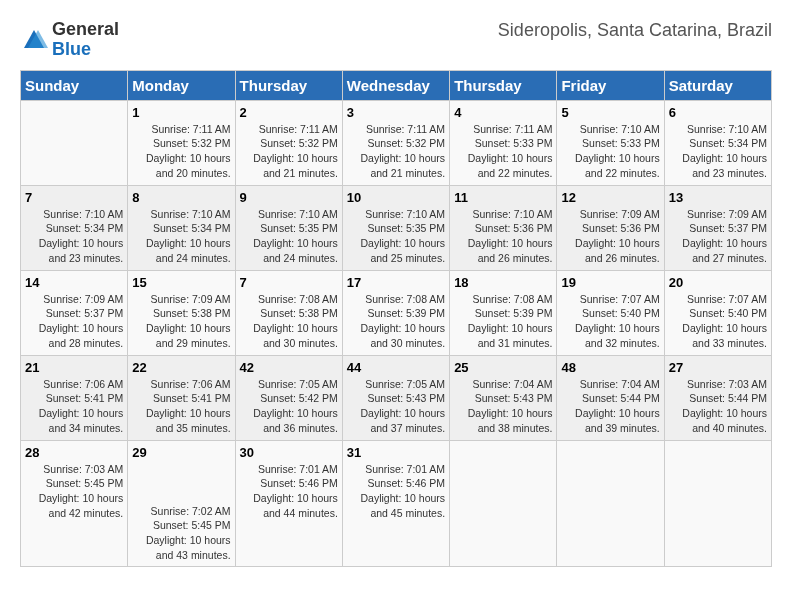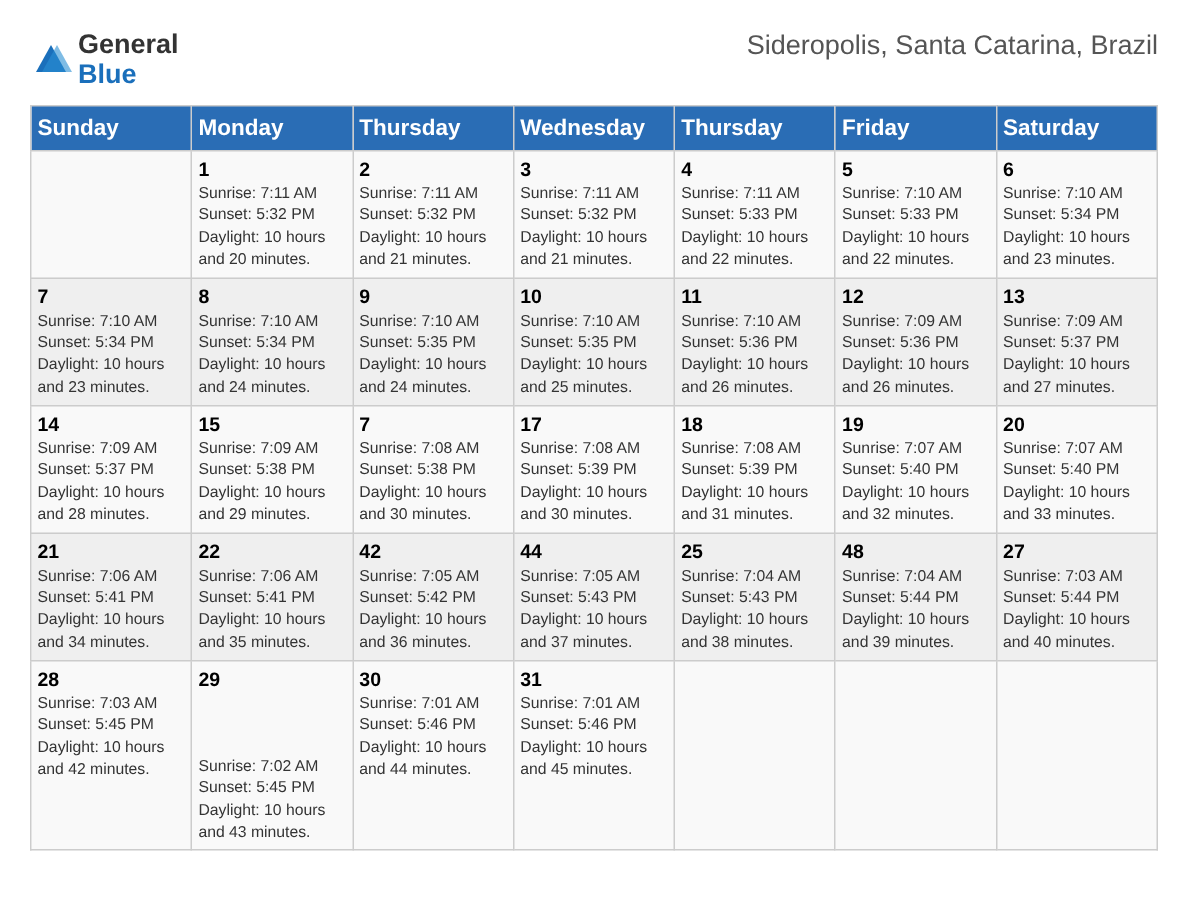--- a/index.html
+++ b/index.html
@@ -83,20 +83,21 @@
     .day-number {
       font-weight: bold;
       font-size: 13px;
       display: block;
       margin-bottom: 2px;
     }
     .day-info {
       font-size: 10.5px;
       color: #333;
       line-height: 1.4;
+      text-align: right;
     }
     .empty-cell {
       background-color: #f9f9f9;
     }
   </style>
 </head>
 <body>
 
 <div class="header">
   <div class="logo">

